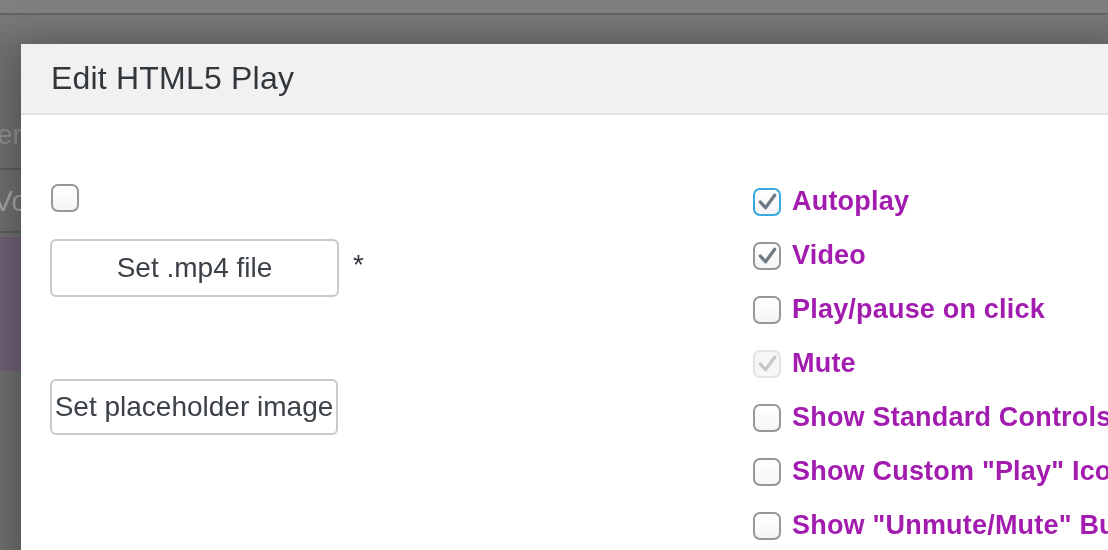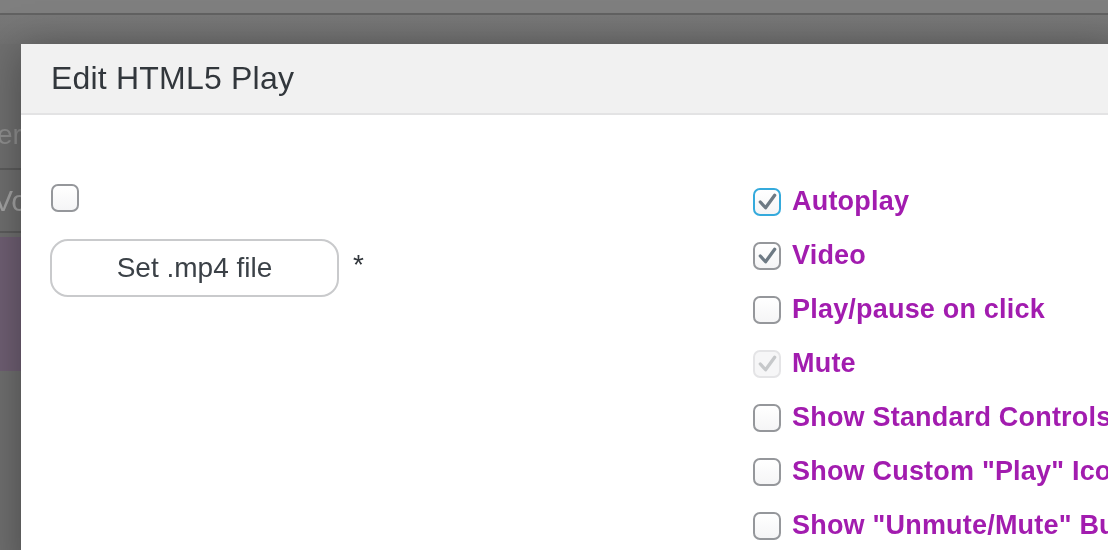--- a/index.html
+++ b/index.html
@@ -42,21 +42,21 @@
   .cb.checked svg { display:block; }
   .cb.focused { border-color:#35aadc; }
   .cb.disabled { border-color:#e4e4e6; background:#f6f6f7; }
   .cb.disabled svg { color:#c6c8ca; }
 
   
   .ext-row { position:absolute; left:30px; top:67px; display:flex; align-items:center;
              gap:11px; cursor:pointer; }
   .ext-label { font-size:27px; color:#50575e; white-space:nowrap; }
 
-  .btn { background:#ffffff; border:2px solid #c9cacc; border-radius:18px;
+  .btn { background:#ffffff; border:2px solid #c9cacc; border-radius:6px;
          font-family:"Liberation Sans", sans-serif; font-size:28px; color:#3b4147;
          text-align:center; cursor:pointer; }
   .btn-row { position:absolute; left:29px; top:122px; display:flex; align-items:flex-start; }
   .btn-mp4 { width:289px; height:58px; }
   .required { margin-left:14px; margin-top:10px; font-size:28px; color:#32373c; }
   .filename { position:absolute; left:30px; top:188px;
               font-family:"DejaVu Sans Mono", monospace; font-size:26px; color:#8d8d8d;
               white-space:nowrap; }
   .btn-ph { position:absolute; left:29px; top:262px; width:288px; height:56px; }
 
@@ -96,20 +96,21 @@
           
         </span>
       </label>
 
       <div class="btn-row">
         <button class="btn btn-mp4">Set .mp4 file</button>
         <span class="required">*</span>
       </div>
 
 
+      <button class="btn btn-ph">Set placeholder image</button>
 
       <div class="options">
 
         <label class="opt-row">
           <span class="cb checked focused">
             <svg viewBox="0 0 24 24">
                 <path d="M4.5 12.5 L10 18.5 L19.5 5.5" fill="none" stroke="currentColor" stroke-width="3.4" stroke-linecap="round" stroke-linejoin="round"></path>
               </svg>
           </span>
           <span class="opt-label">Autoplay</span>

